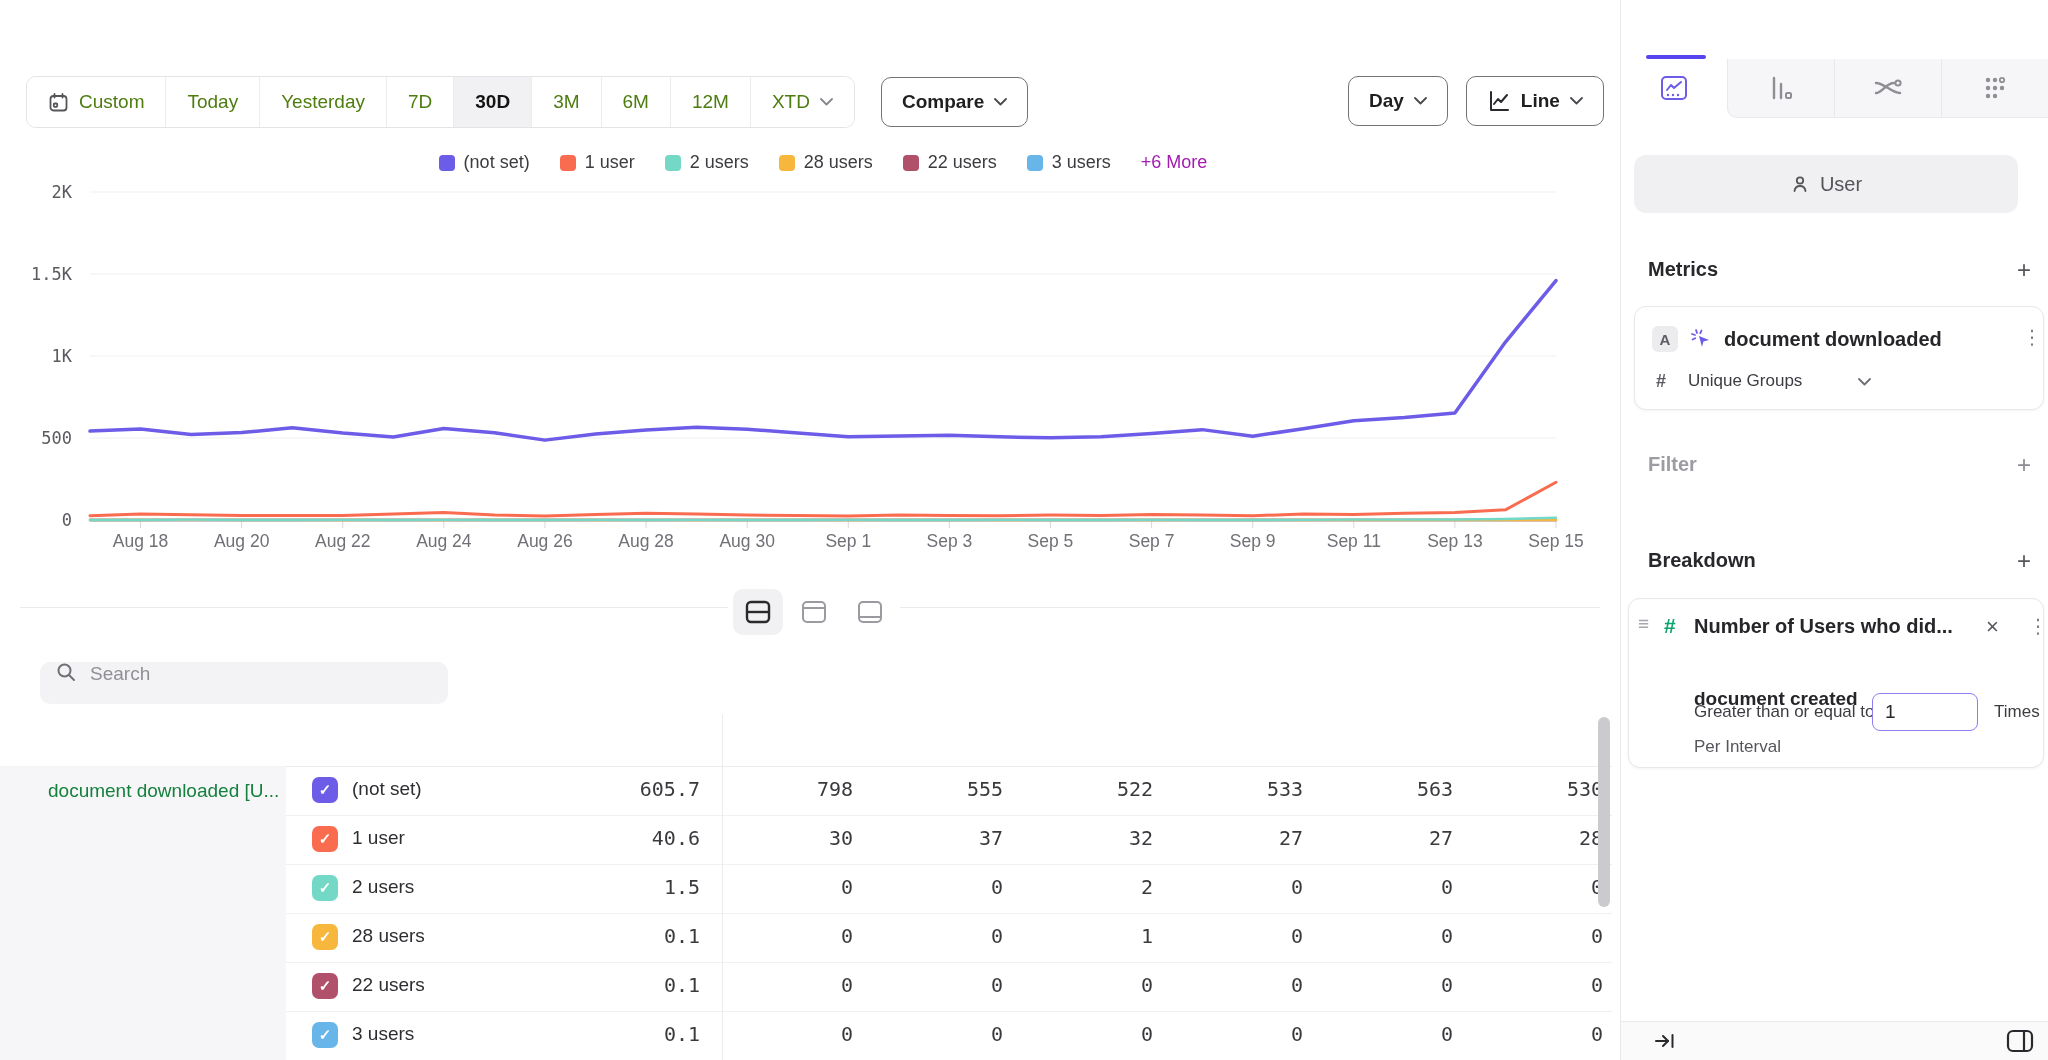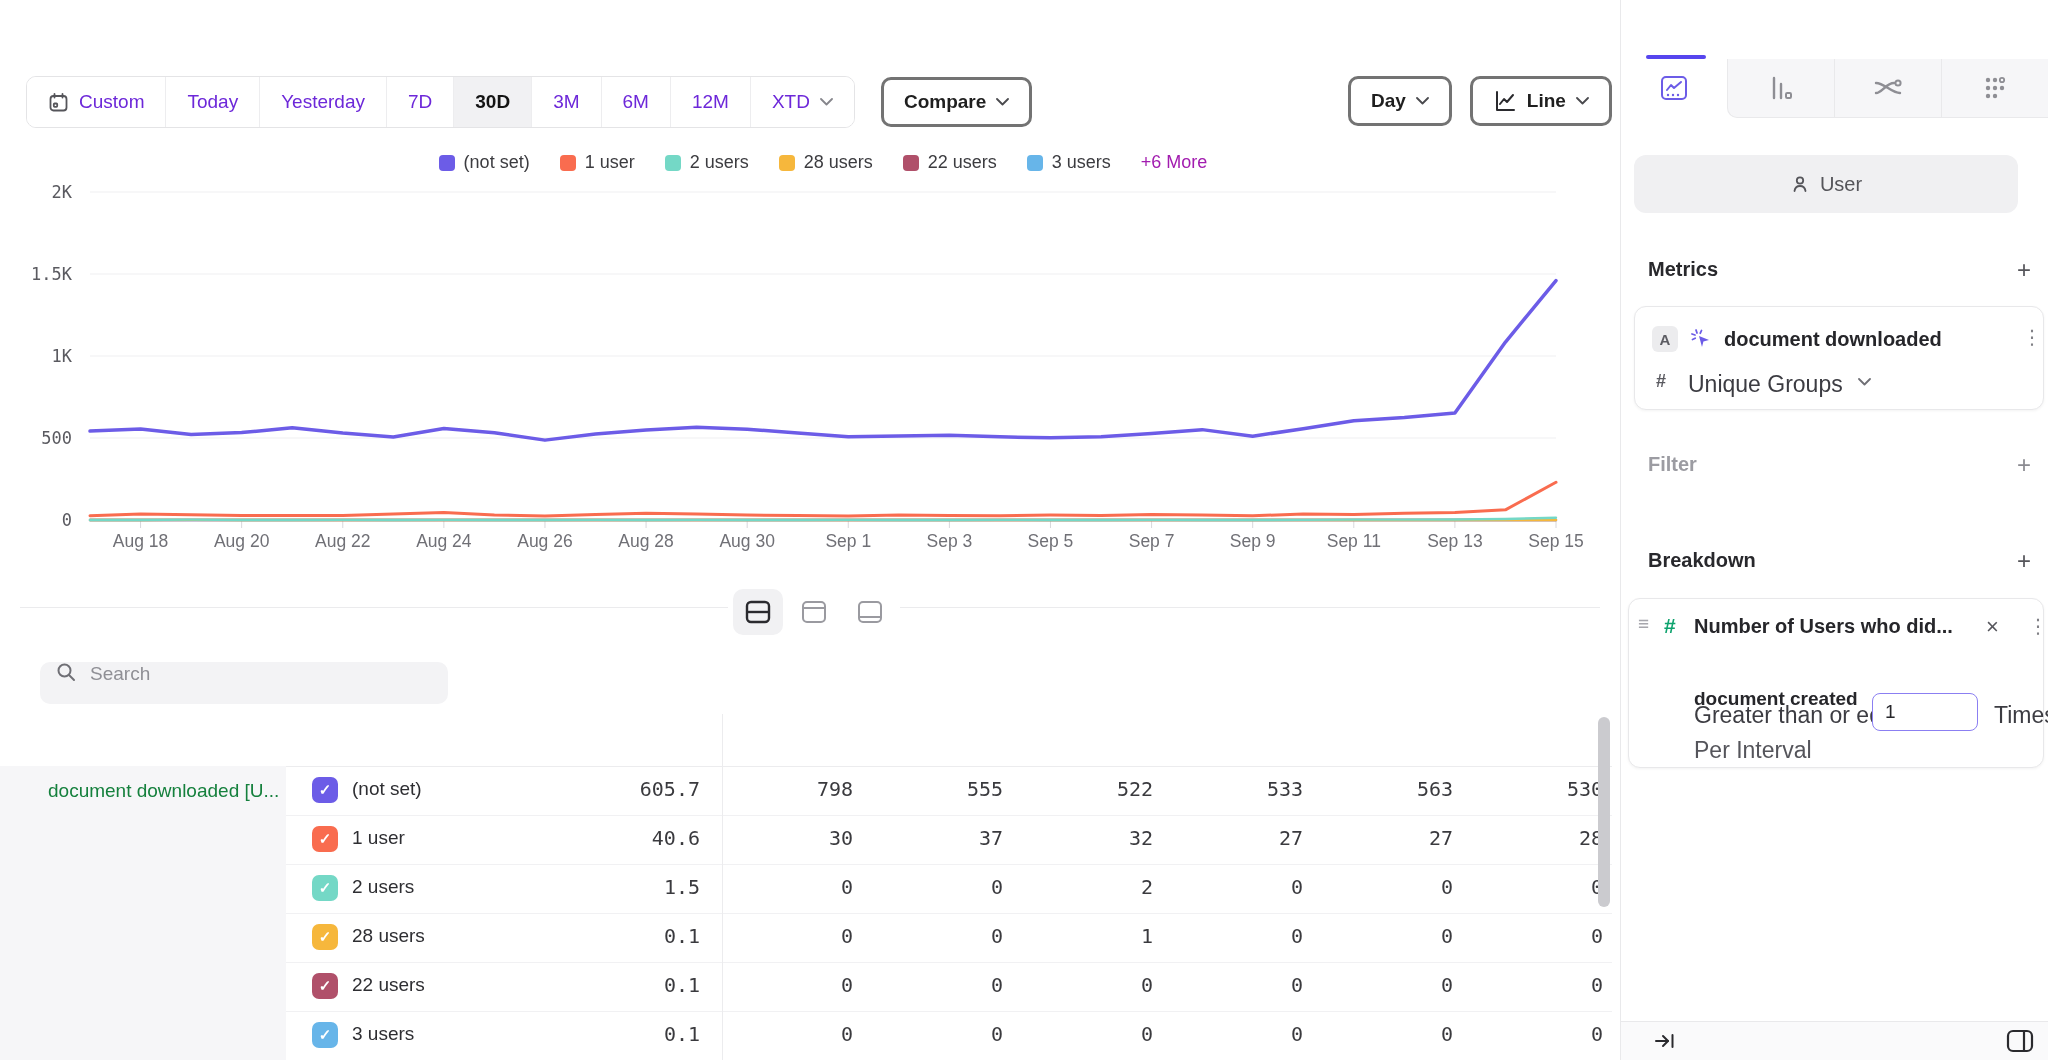--- a/index.html
+++ b/index.html
@@ -5,24 +5,24 @@
   html,body{margin:0;padding:0;background:#fff;}
   #stage{position:relative;width:2048px;height:1060px;overflow:hidden;background:#fff;
          font-family:"Liberation Sans",sans-serif;color:#2a2a2a;}
   .mono{font-family:"DejaVu Sans Mono",monospace;}
   .abs{position:absolute;}
   svg{display:block;}
 
   
   .toolbar{position:absolute;left:26px;top:76px;display:flex;gap:26px;align-items:center;}
   .date-seg{display:flex;align-items:stretch;height:50px;border:1px solid #e4e4e6;border-radius:10px;background:#fff;overflow:hidden;}
-  .date-seg .seg-item{display:flex;align-items:center;gap:10px;padding:0 21px;font-size:19px;color:#6d28d9;cursor:pointer;border-left:1px solid #ededef;background:#fff;white-space:nowrap;}
+  .date-seg .seg-item{display:flex;align-items:center;gap:10px;padding:0 21px;font-size:19px;color:#4d7c0f;cursor:pointer;border-left:1px solid #ededef;background:#fff;white-space:nowrap;}
   .date-seg .seg-item:first-child{border-left:none;}
   .date-seg .seg-item.selected{background:#f1f1f3;color:#141414;font-weight:700;}
-  .btn{display:inline-flex;align-items:center;gap:10px;height:50px;padding:0 20px;border:3px solid #737373;border-radius:10px;background:#fff;font-size:19px;font-weight:600;color:#1f1f1f;cursor:pointer;}
+  .btn{display:inline-flex;align-items:center;gap:10px;height:50px;padding:0 20px;border:1px solid #737373;border-radius:10px;background:#fff;font-size:19px;font-weight:600;color:#1f1f1f;cursor:pointer;}
   .toolbar-right{position:absolute;left:1348px;top:76px;display:flex;gap:18px;}
 
   
   #legend{position:absolute;left:90px;top:152px;width:1466px;display:flex;justify-content:center;align-items:center;gap:30px;font-size:18px;color:#3c3c40;}
   .lg-item{display:flex;align-items:center;gap:9px;}
   .lg-swatch{width:16px;height:16px;border-radius:4px;display:inline-block;}
   .lg-more{color:#a21caf;cursor:pointer;}
 
   
   #chart{position:absolute;left:0;top:130px;}
@@ -65,21 +65,21 @@
   .sec-head{position:absolute;font-size:20px;font-weight:700;color:#28282c;}
   .sec-head.muted{color:#9c9ca2;font-weight:600;}
   .plus{position:absolute;left:2012px;width:24px;text-align:center;font-size:24px;color:#55555a;cursor:pointer;}
   .card{position:absolute;background:#fff;border:1px solid #e8e8ea;border-radius:12px;box-shadow:0 1px 3px rgba(0,0,0,.05);box-sizing:border-box;}
   .metric-name{font-size:20px;font-weight:600;color:#26262a;}
   .kebab{font-size:20px;color:#808086;cursor:pointer;letter-spacing:0;line-height:1;}
   .chip-a{width:26px;height:26px;border-radius:6px;background:#ececee;color:#5c5c62;font-size:15px;font-weight:700;display:flex;align-items:center;justify-content:center;}
   .hash{font-weight:700;font-size:18px;color:#5a5a60;}
   .hash.green{color:#0fa36e;font-size:21px;}
   .bd-title{font-size:20px;font-weight:700;color:#26262a;}
-  .bd-text{font-size:23px;color:#3c3c42;}
+  .bd-text{font-size:17px;color:#3c3c42;}
   .bd-bold{font-size:19px;font-weight:700;color:#26262a;}
   .times-input{position:absolute;left:1872px;top:693px;width:106px;height:38px;border:1.5px solid #8b7ff2;border-radius:8px;font-size:19px;color:#26262a;padding:0 12px;box-sizing:border-box;outline:none;font-family:"Liberation Sans",sans-serif;}
   .qbottom{position:absolute;left:1621px;top:1021px;width:427px;height:39px;background:#fafafb;border-top:1px solid #e9e9eb;}
   .icon-stroke{stroke:#6f6f75;fill:none;stroke-width:1.8;stroke-linecap:round;stroke-linejoin:round;}
 </style>
 </head>
 <body>
 
 <div id="stage">
 

